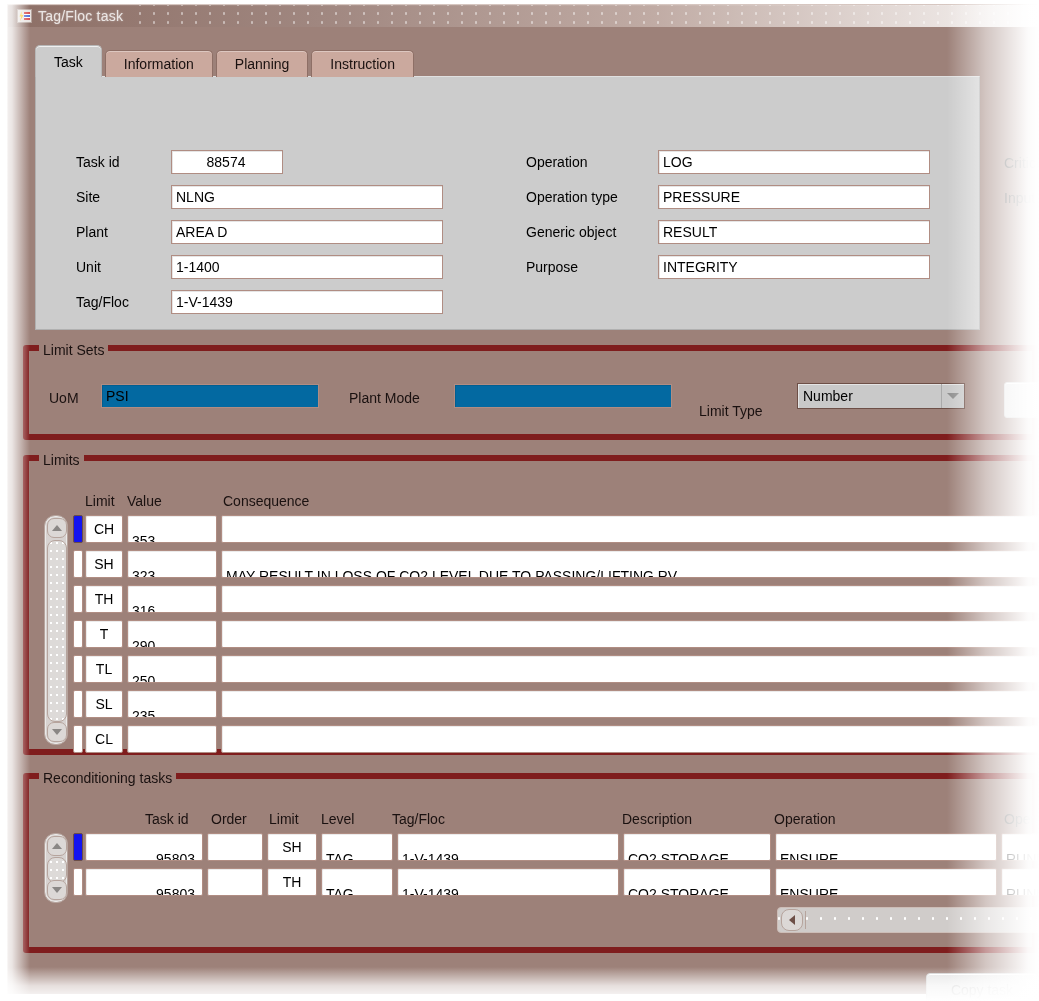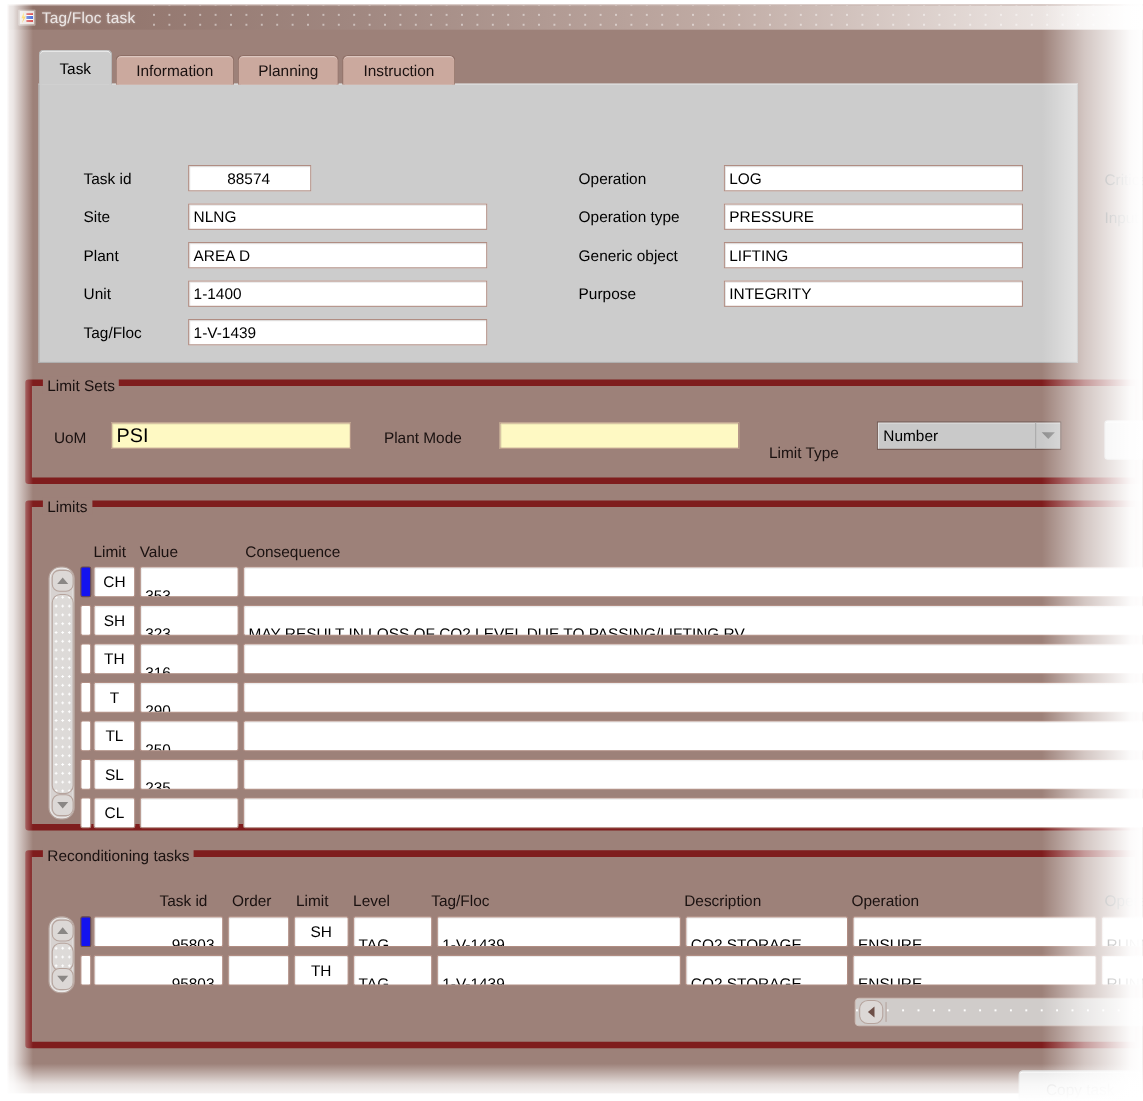--- a/index.html
+++ b/index.html
@@ -93,22 +93,22 @@
     border:6px solid #7f1d1d;border-radius:3px;
   }
   .group > .gtitle{
     position:absolute;top:-9px;left:10px;background:#9d8179;
     padding:0 4px;font-size:14px;color:#1a1110;white-space:nowrap;
   }
 
   .lbl{font-size:14px;color:#1a1110;white-space:nowrap;position:absolute;}
 
   .tbox{
-    position:absolute;background:#fef9c3;border:1px solid #b08d83;box-sizing:border-box;
-    height:24px;line-height:22px;padding:0 4px;font-size:18px;
+    position:absolute;background:#0369a1;border:1px solid #b08d83;box-sizing:border-box;
+    height:24px;line-height:22px;padding:0 4px;font-size:14px;
     box-shadow:inset 1px 1px 0 rgba(0,0,0,.10);
     white-space:nowrap;overflow:hidden;
   }
 
   .combo{
     position:absolute;height:26px;box-sizing:border-box;
     background:#c9c9c9;border:1px solid #6d4f47;
     box-shadow:inset 1px 1px 0 rgba(255,255,255,.5);
     display:flex;align-items:center;
   }
@@ -259,21 +259,21 @@
         <div class="field-row" style="left:490px;top:73px;">
           <span class="flabel" style="width:132px;">Operation</span>
           <span class="fbox" style="width:272px;">LOG</span>
         </div>
         <div class="field-row" style="left:490px;top:108px;">
           <span class="flabel" style="width:132px;">Operation type</span>
           <span class="fbox" style="width:272px;">PRESSURE</span>
         </div>
         <div class="field-row" style="left:490px;top:143px;">
           <span class="flabel" style="width:132px;">Generic object</span>
-          <span class="fbox" style="width:272px;">LIFTING</span>
+          <span class="fbox" style="width:272px;">RESULT</span>
         </div>
         <div class="field-row" style="left:490px;top:178px;">
           <span class="flabel" style="width:132px;">Purpose</span>
           <span class="fbox" style="width:272px;">INTEGRITY</span>
         </div>
 
         <div class="edge-label" style="left:968px;top:78px;">Critical</div>
         <div class="edge-label" style="left:968px;top:113px;">Input</div>
 
       </div>

